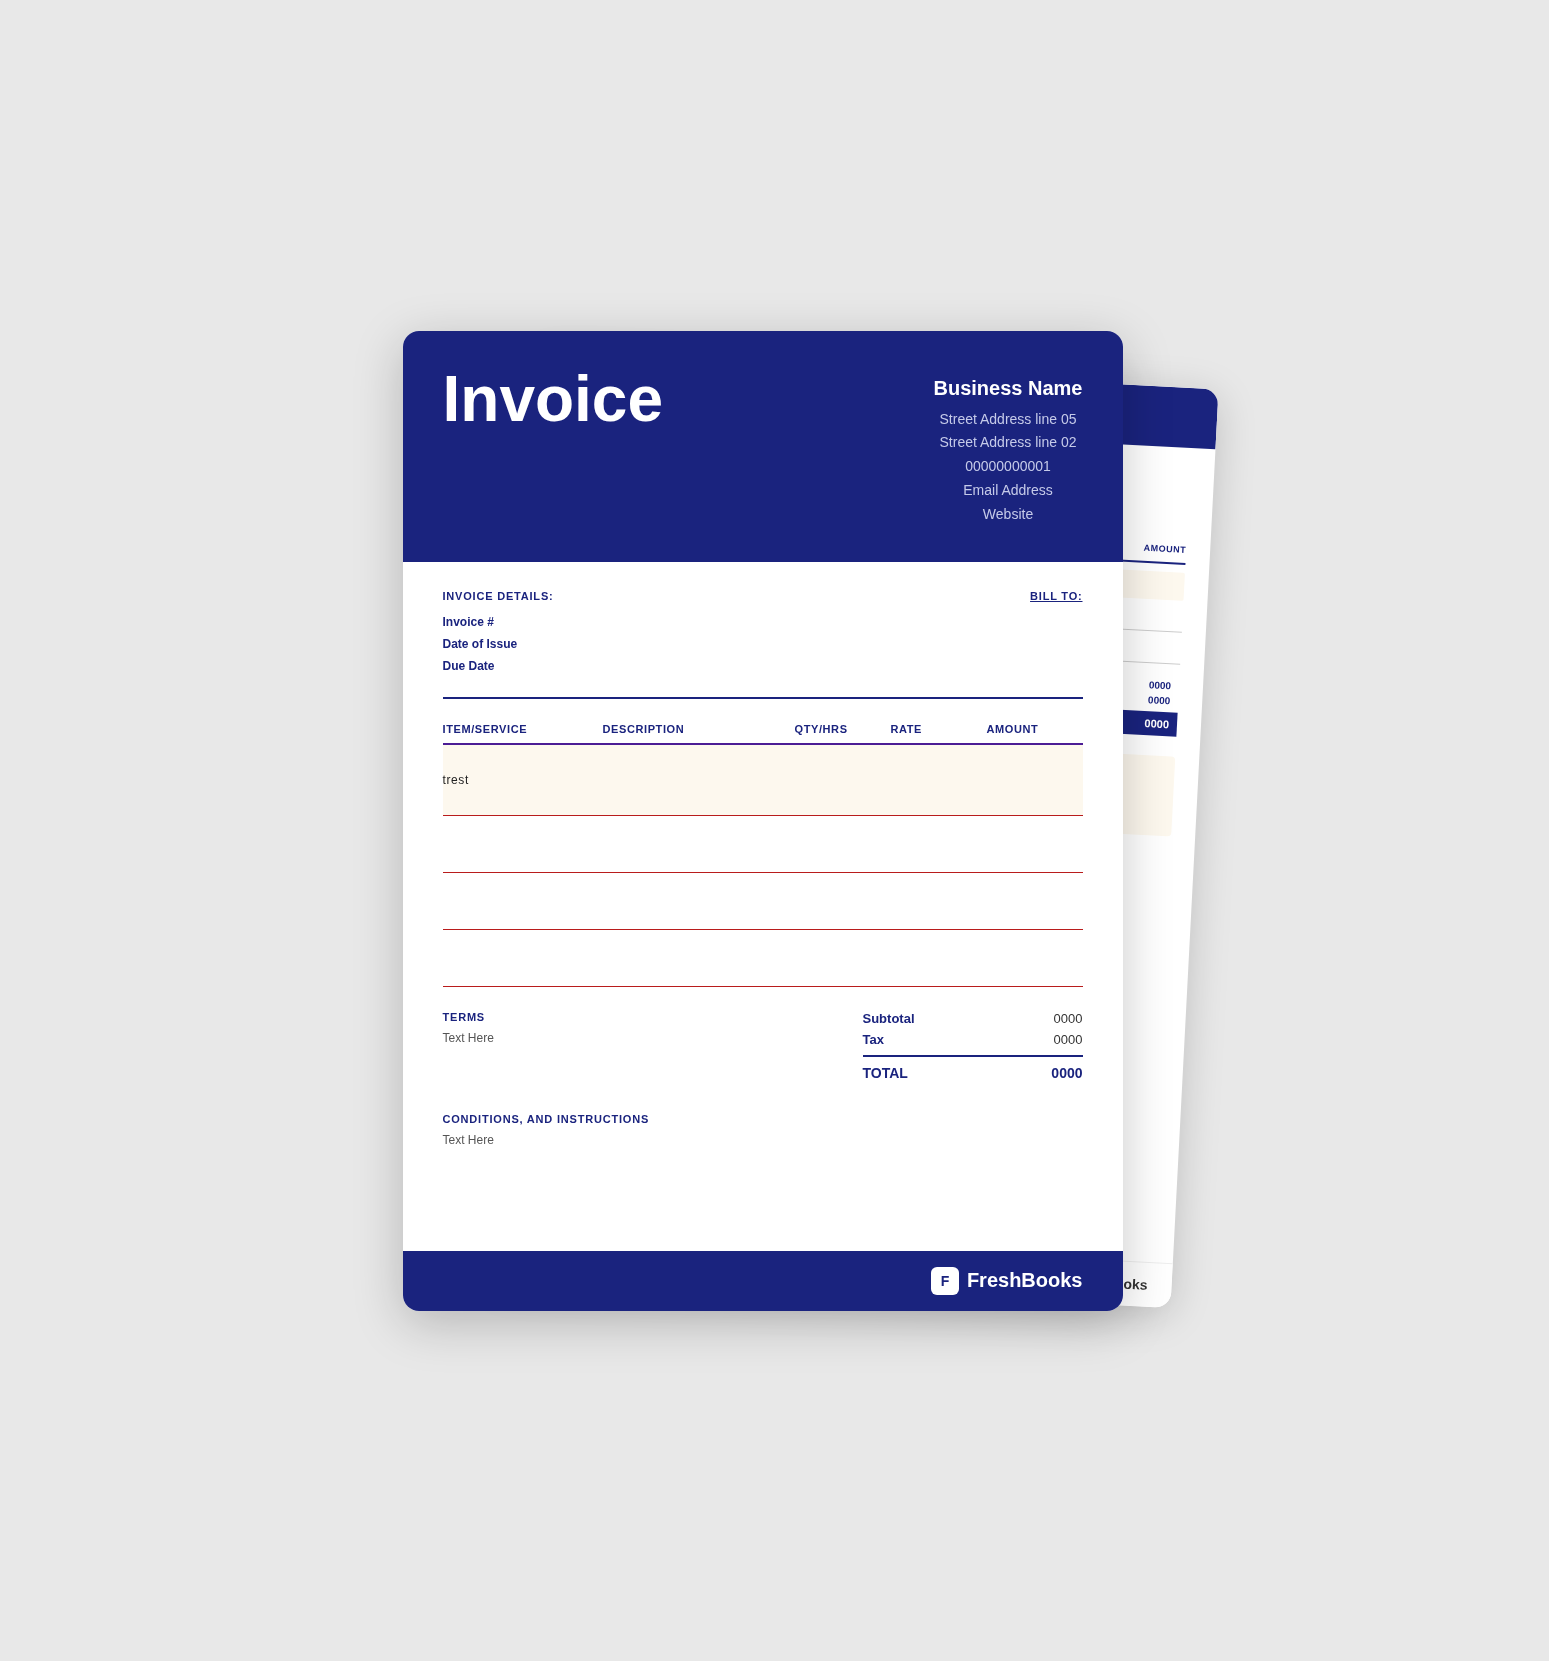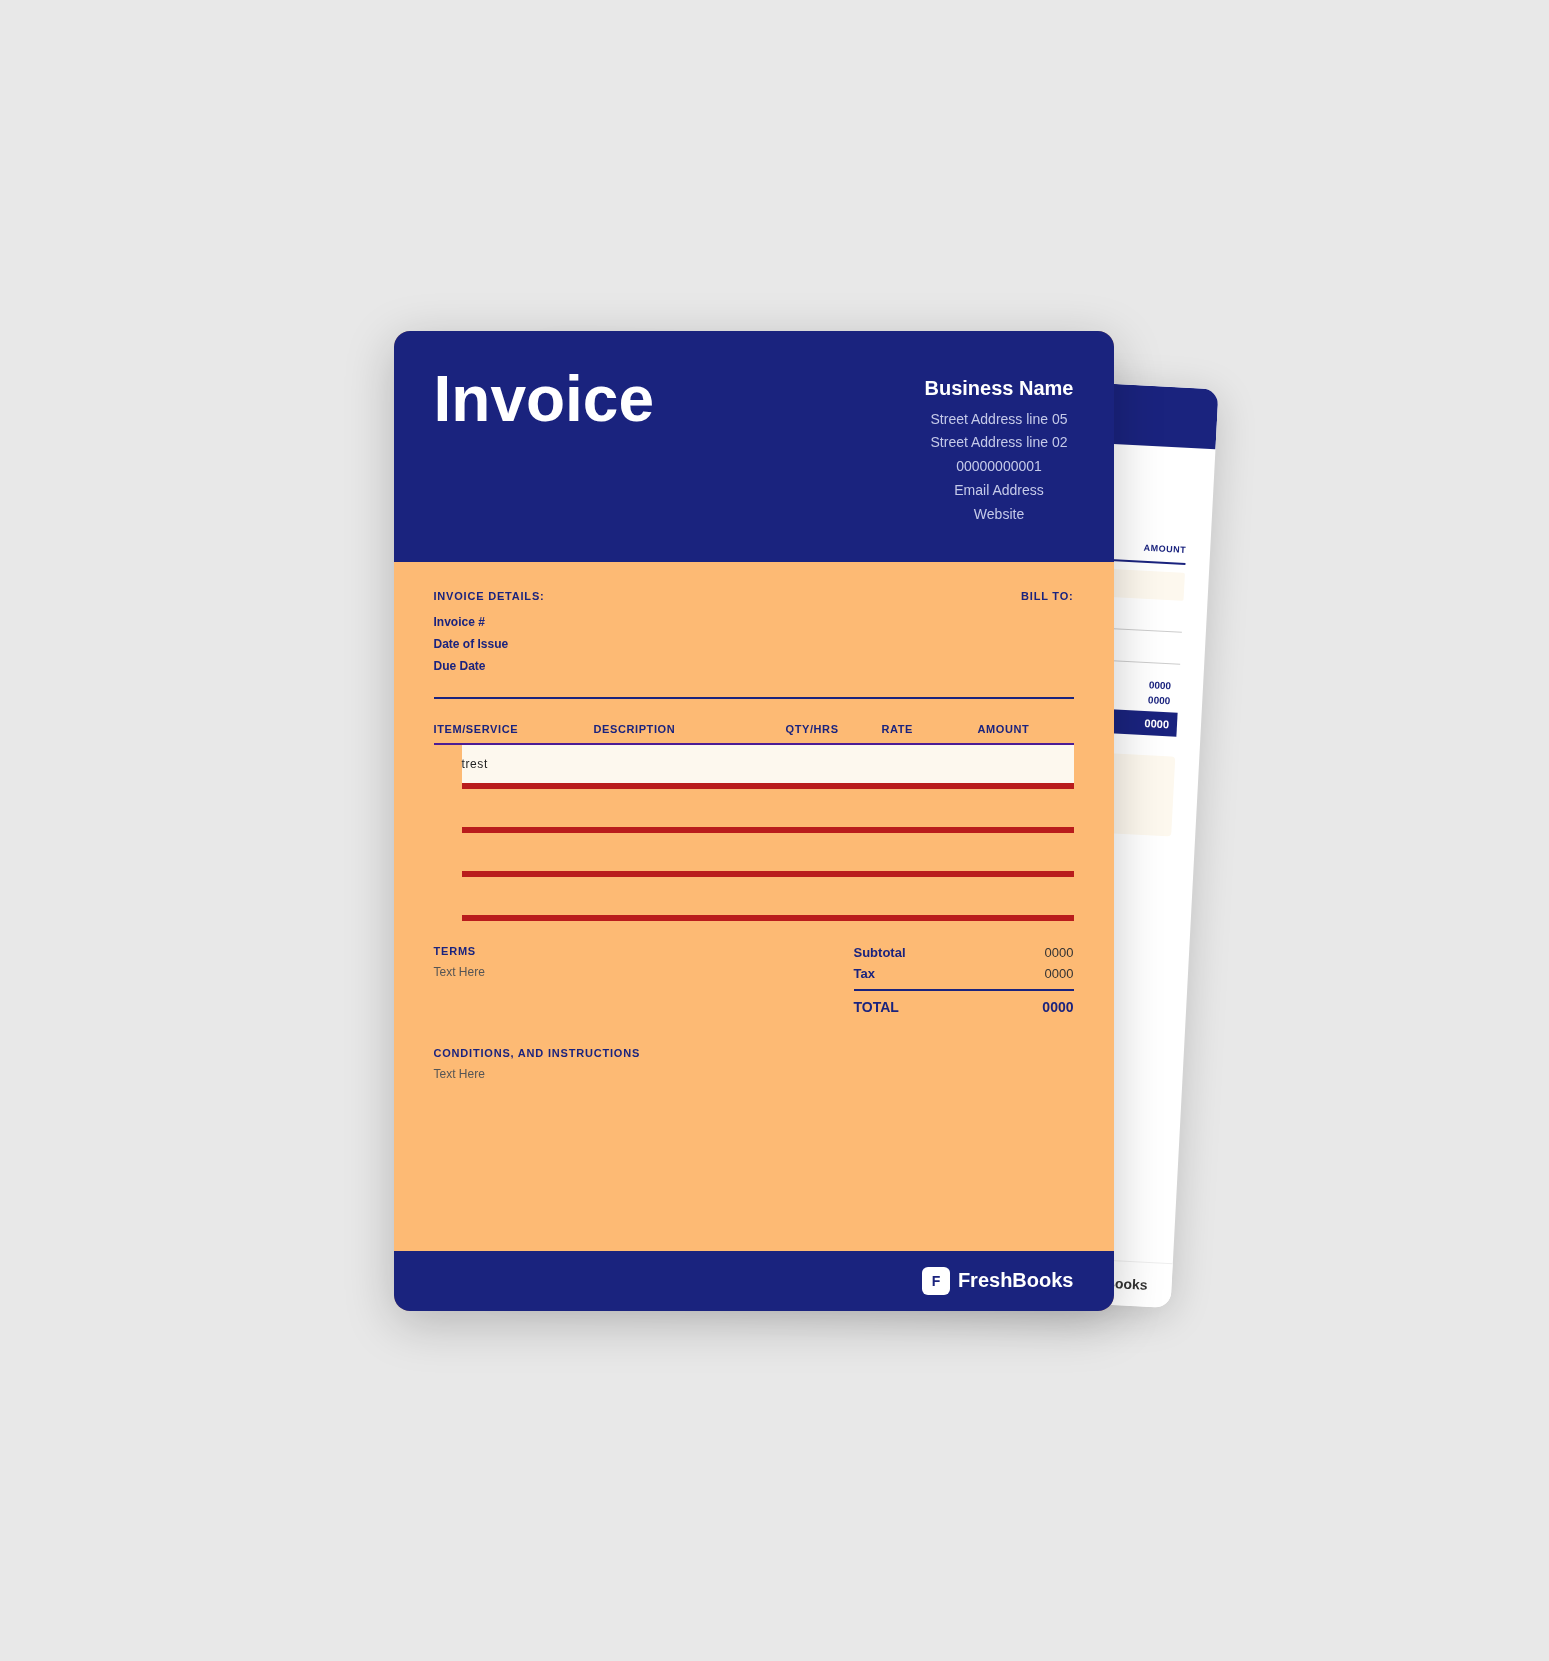--- a/index.html
+++ b/index.html
@@ -147,24 +147,24 @@
 
     .back-footer-website {
       font-size: 9px;
       color: #999;
     }
 
     
     .invoice-card-front {
       position: absolute;
       top: 0;
-      left: 9px;
+      left: 18px;
       width: 720px;
       height: 980px;
-      background: #fdba74;
+      background: #ffffff;
       border-radius: 16px;
       box-shadow: 0 12px 50px rgba(0,0,0,0.22);
       overflow: hidden;
       z-index: 2;
     }
 
     .front-header {
       background: #1a237e;
       padding: 36px 40px 36px 40px;
       display: flex;
@@ -246,20 +246,21 @@
       font-weight: 600;
       line-height: 1.8;
     }
 
     .bill-to-label {
       font-size: 11px;
       font-weight: 800;
       color: #1a237e;
       letter-spacing: 0.8px;
       text-align: right;
+      text-decoration: underline;
     }
 
     .divider {
       height: 2px;
       background: #1a237e;
       margin: 0 0 24px 0;
     }
 
     
     .items-table {
@@ -275,24 +276,23 @@
     }
 
     .col-item { flex: 2.5; font-size: 11px; font-weight: 800; color: #1a237e; letter-spacing: 0.6px; }
     .col-desc { flex: 3; font-size: 11px; font-weight: 800; color: #1a237e; letter-spacing: 0.6px; }
     .col-qty { flex: 1.5; font-size: 11px; font-weight: 800; color: #1a237e; letter-spacing: 0.6px; }
     .col-rate { flex: 1.5; font-size: 11px; font-weight: 800; color: #1a237e; letter-spacing: 0.6px; }
     .col-amount { flex: 1.5; font-size: 11px; font-weight: 800; color: #1a237e; letter-spacing: 0.6px; }
 
     .table-row {
       display: flex;
-      padding: 12px 0;
-      border-bottom: 6px solid #b91c1c;
+      padding: 28px 0;
+      border-bottom: 1px solid #b91c1c;
       min-height: 44px;
-      margin-left: 28px;
     }
 
     .table-row .col-item,
     .table-row .col-desc,
     .table-row .col-qty,
     .table-row .col-rate,
     .table-row .col-amount {
       font-size: 12px;
       font-weight: 400;
       color: #333;

